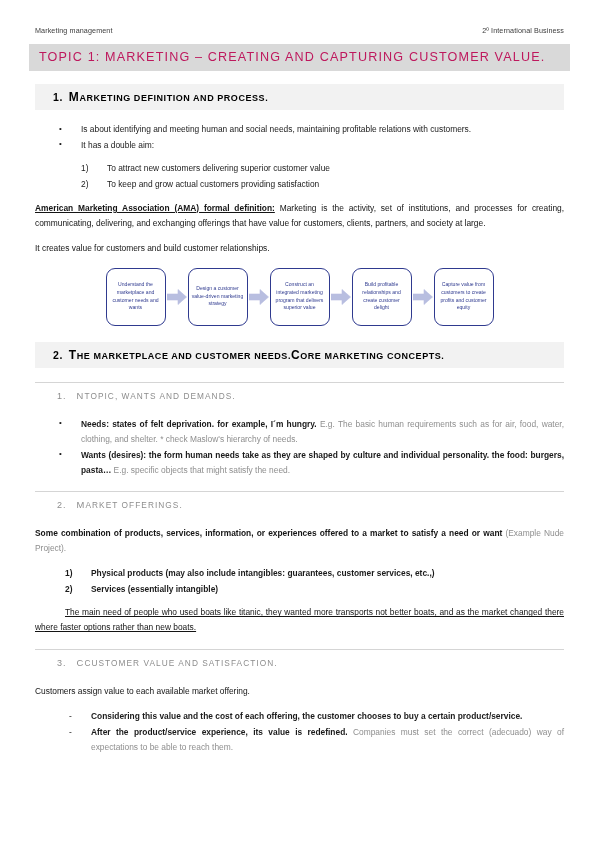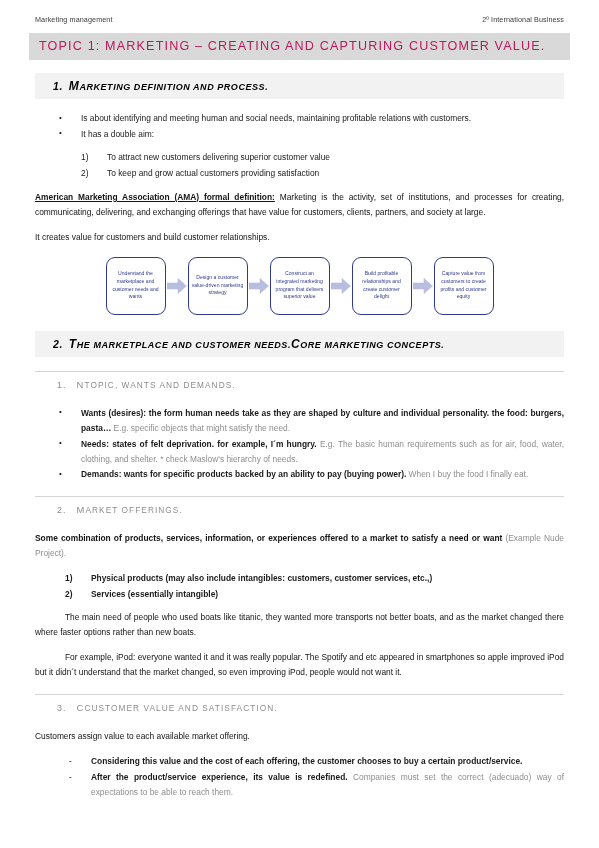--- a/index.html
+++ b/index.html
@@ -12,21 +12,21 @@
     width: 599px;
     height: 848px;
     font-family: "Liberation Sans", sans-serif;
     color: #1a1a1a;
     overflow: hidden;
   }
   .page {
     position: relative;
     width: 599px;
     height: 670px;
-    padding: 15px 35px 0 35px;
+    padding: 26px 35px 0 35px;
   }
 
   
   .running-head {
     display: flex;
     justify-content: space-between;
     align-items: baseline;
     font-size: 7.2px;
     color: #3b3b3b;
     letter-spacing: .1px;
@@ -47,21 +47,20 @@
 
   
   .h1bar {
     background: #f2f2f2;
     padding: 6px 0 6px 18px;
     margin: 0 0 12px 0;
     font-size: 10px;
     font-weight: bold;
     color: #000;
     letter-spacing: .55px;
-    font-style: italic;
   }
   .h1bar .num { margin-right: 6px; font-size: 10.5px; }
   .h1bar .cap { font-size: 12px; }
   .h1bar .sc { font-size: 9px; }
 
   
   .h2rule {
     border-top: 1px solid #d5d5d5;
     color: #8d8d8d;
     font-size: 8.3px;
@@ -75,21 +74,21 @@
   
   p.body {
     font-size: 8.4px;
     line-height: 1.78;
     margin: 0 0 10px 0;
     color: #141414;
     text-align: justify;
   }
   .grey { color: #8e8e8e; }
   .b { font-weight: bold; }
-  .indent { text-indent: 30px; }
+  .indent { text-indent: 30px; text-decoration: underline; }
 
   
   ul.bullets, ol.nums, ul.dashes {
     margin: 0 0 8px 0;
     padding: 0;
     list-style: none;
   }
   ul.bullets > li {
     position: relative;
     font-size: 8.4px;
@@ -242,42 +241,40 @@
 
   <div class="h1bar">
     <span class="num">2.</span><span class="cap">T</span><span class="sc">HE MARKETPLACE AND CUSTOMER NEEDS.</span><span class="cap">C</span><span class="sc">ORE MARKETING CONCEPTS.</span>
   </div>
 
   <div class="h2rule">
     <span class="num">1.</span><span class="cap">N</span><span>TOPIC, WANTS AND DEMANDS.</span>
   </div>
 
   <ul class="bullets">
+    <li><span class="b">Needs</span><span class="b">: states of felt deprivation. for example, I´m hungry.</span><span class="grey"> E.g. The basic human requirements such as for air, food, water, clothing, and shelter. * check Maslow's hierarchy of needs.</span></li>
     <li><span class="b">Wants</span><span class="b"> (desires): the form human needs take as they are shaped by culture and individual personality. the food: burgers, pasta…</span><span class="grey"> E.g. specific objects that might satisfy the need.</span></li>
-    <li><span class="b">Needs</span><span class="b">: states of felt deprivation. for example, I´m hungry.</span><span class="grey"> E.g. The basic human requirements such as for air, food, water, clothing, and shelter. * check Maslow's hierarchy of needs.</span></li>
-    <li><span class="b">Demands</span><span class="b">: wants for specific products backed by an ability to pay (buying power).</span><span class="grey"> When I buy the food I finally eat.</span></li>
   </ul>
 
   <div class="h2rule">
     <span class="num">2.</span><span class="cap">M</span><span>ARKET OFFERINGS.</span>
   </div>
 
   <p class="body">
     <span class="b">Some combination of products, services, information, or experiences offered to a market to satisfy a need or want</span><span class="grey"> (Example Nude Project).</span>
   </p>
 
   <ol class="nums">
-    <li class="b"><span class="marker">1)</span><span>Physical products (may also include intangibles: customers, customer services, etc.,)</span></li>
+    <li class="b"><span class="marker">1)</span><span>Physical products (may also include intangibles: guarantees, customer services, etc.,)</span></li>
     <li class="b"><span class="marker">2)</span><span>Services (essentially intangible)</span></li>
   </ol>
 
 
   <p class="body grey indent" style="margin-top:8px;">The main need of people who used boats like titanic, they wanted more transports not better boats, and as the market changed there where faster options rather than new boats.</p>
 
-  <p class="body grey indent">For example, iPod: everyone wanted it and it was really popular. The Spotify and etc appeared in smartphones so apple improved iPod but it didn´t understand that the market changed, so even improving iPod, people would not want it.</p>
 
   <div class="h2rule">
     <span class="num">3.</span><span class="cap">C</span><span>CUSTOMER VALUE AND SATISFACTION.</span>
   </div>
 
   <p class="body">Customers assign value to each available market offering.</p>
 
   <ul class="dashes">
     <li><span class="b">Considering this value and the cost of each offering, the customer chooses to buy a certain product/service.</span><span class="grey"></span></li>
     <li><span class="b">After the product/service experience, its value is redefined.</span><span class="grey"> Companies must set the correct (adecuado) way of expectations to be able to reach them.</span></li>

